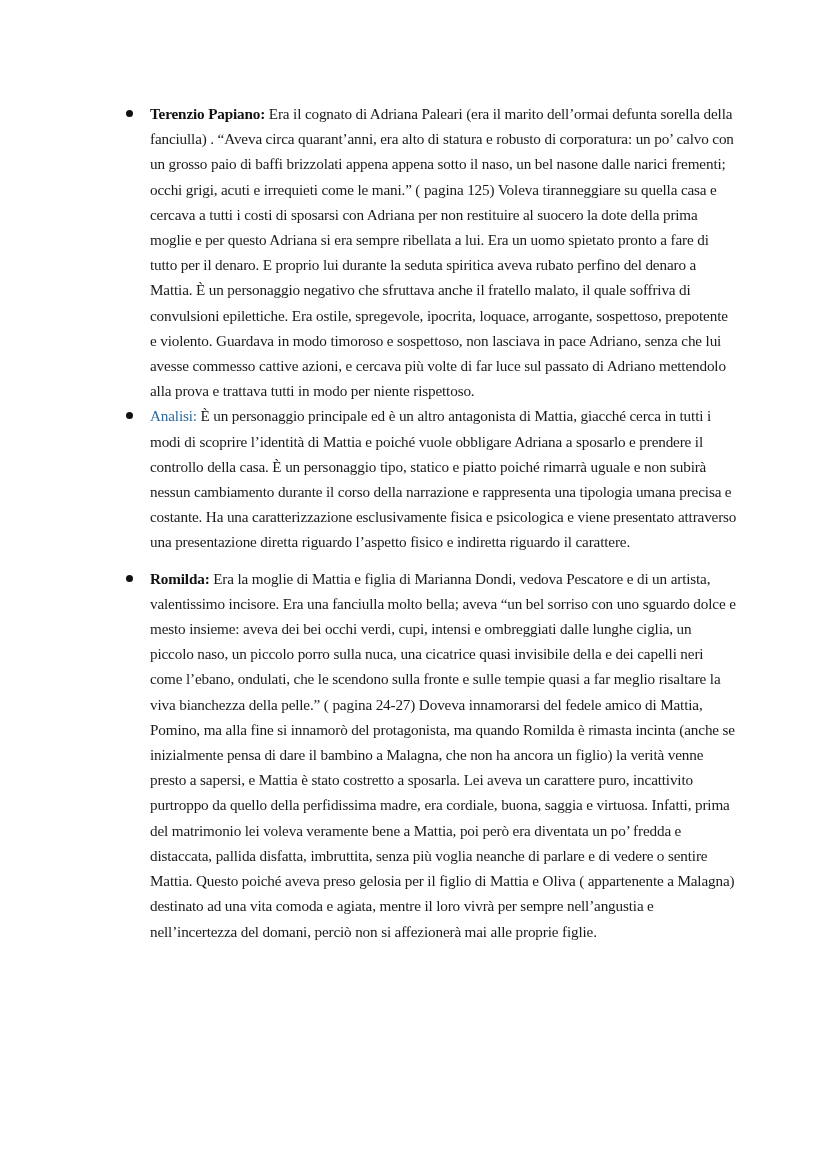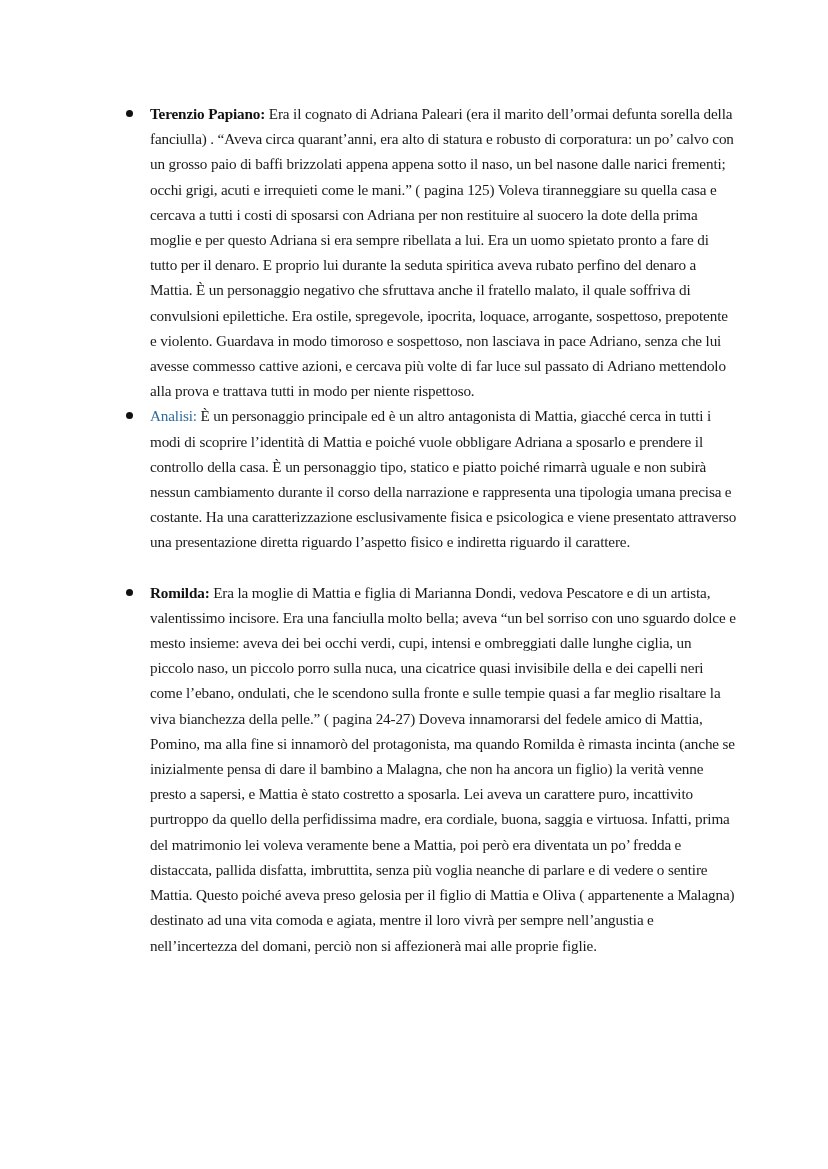--- a/index.html
+++ b/index.html
@@ -49,21 +49,21 @@
       border-radius: 50%;
     }
     .item .label-bold {
       font-weight: bold;
       color: #111;
     }
     .item .label-accent {
       color: #2e6b9e;
     }
     .item.gap-after {
-      margin-bottom: 25px;
+      margin-bottom: 11px;
     }
   </style>
 </head>
 <body>
 
 <div class="page">
   <ul class="list">
     <li class="item">
       <span class="bullet"></span>
       <span class="label-bold">Terenzio Papiano:</span><span> Era il cognato di Adriana Paleari  (era il marito dell’ormai defunta sorella della fanciulla) . “Aveva circa quarant’anni, era alto di statura e robusto di corporatura: un po’ calvo con un grosso paio di baffi brizzolati appena appena sotto il naso, un bel nasone dalle narici frementi; occhi grigi, acuti e irrequieti come le mani.” ( pagina 125) Voleva tiranneggiare su quella casa e cercava a tutti i costi di sposarsi con Adriana per non restituire al suocero la dote della prima moglie e per questo Adriana si era sempre ribellata a lui. Era un uomo spietato pronto a fare di tutto per il denaro. E proprio lui durante la seduta spiritica aveva rubato perfino del denaro a Mattia. È un personaggio negativo che sfruttava anche il fratello malato, il quale soffriva di convulsioni epilettiche. Era ostile, spregevole, ipocrita, loquace, arrogante, sospettoso, prepotente  e violento. Guardava in modo timoroso e sospettoso, non lasciava in pace Adriano, senza che lui avesse commesso cattive azioni, e cercava  più volte di far luce sul passato di Adriano mettendolo alla prova e trattava tutti in modo per niente rispettoso.</span>

